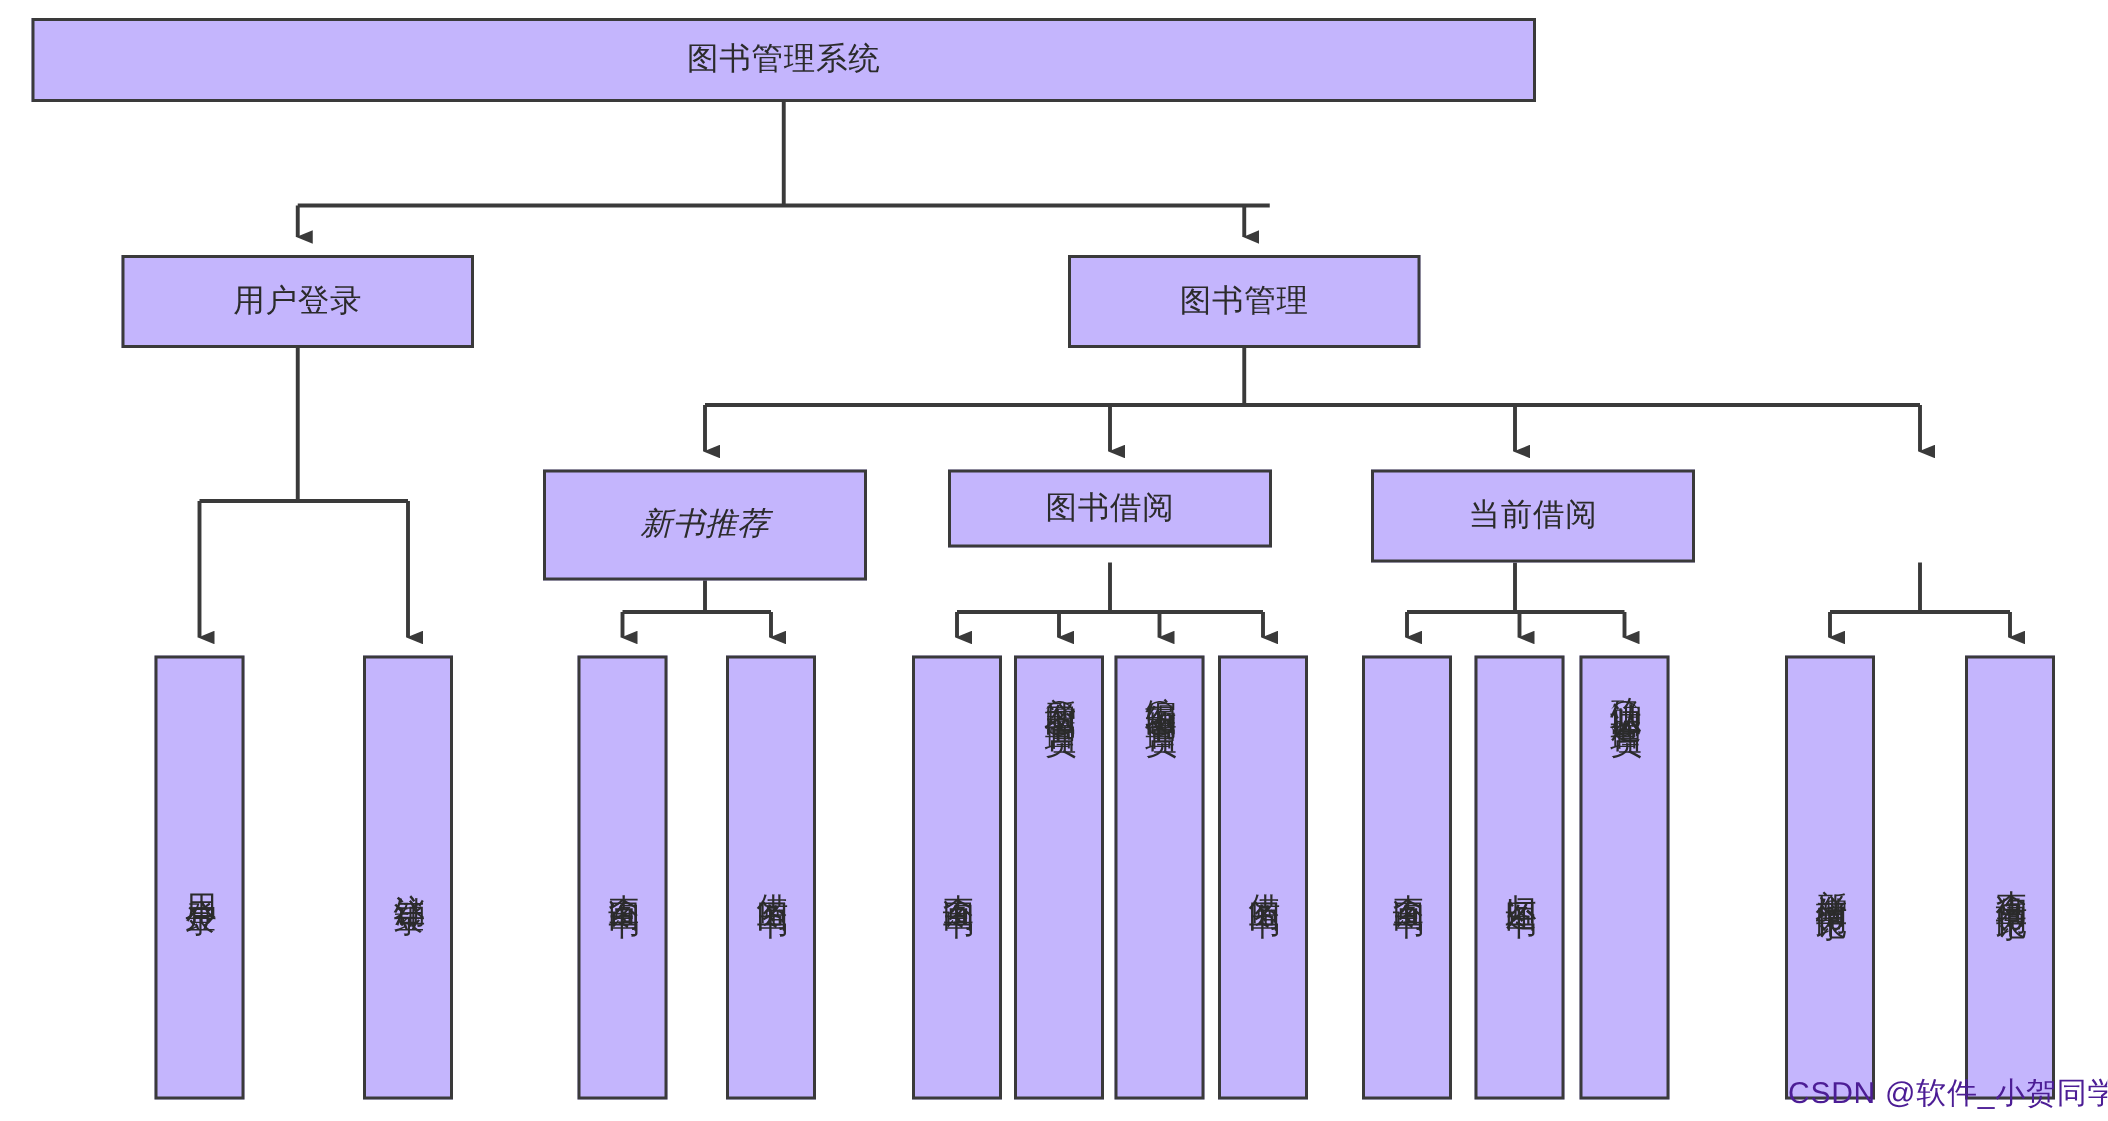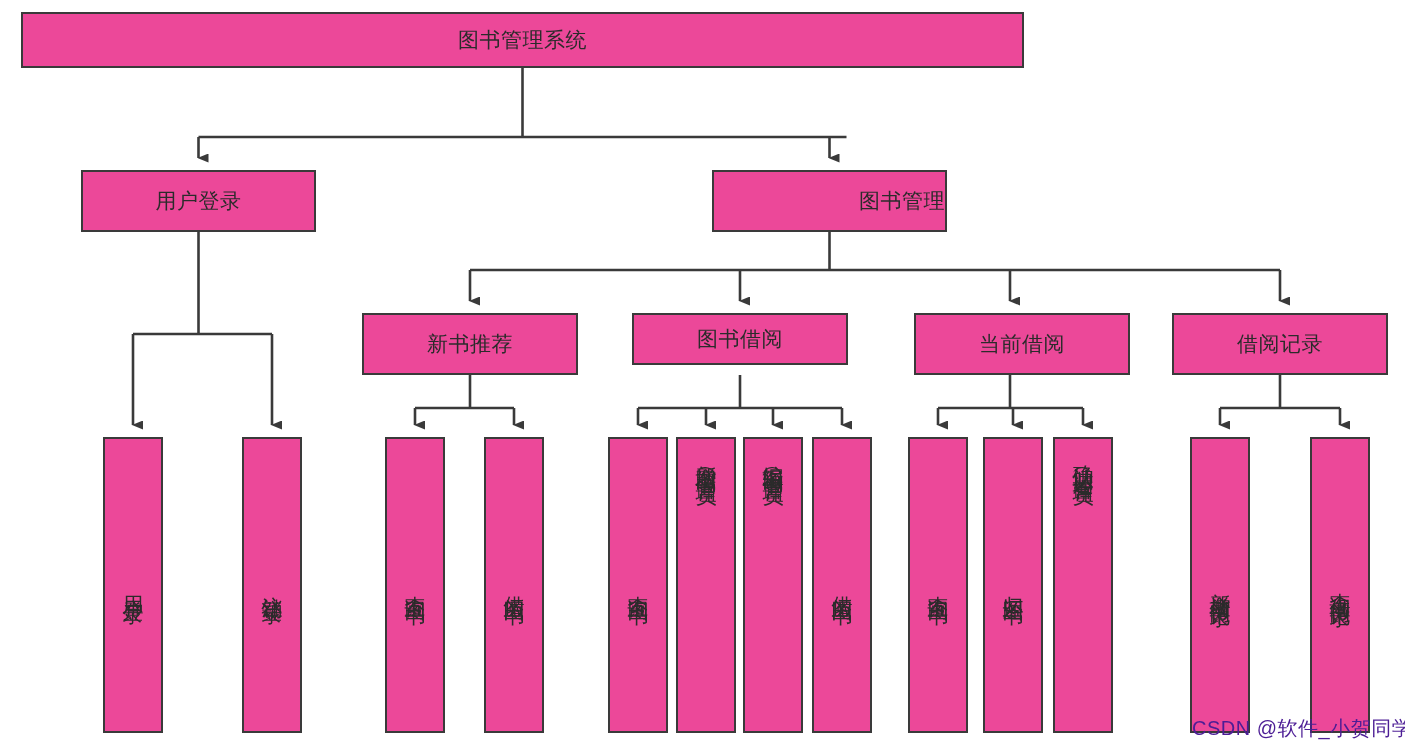--- a/index.html
+++ b/index.html
@@ -21,21 +21,21 @@
   svg.diagram-canvas {
     position: absolute;
     left: 0;
     top: 0;
     width: 1405px;
     height: 747px;
   }
   .node-box {
     position: absolute;
     box-sizing: border-box;
-    background: #ec4899;
+    background: #c4b5fd;
     border: 2px solid #3a3a3a;
     display: flex;
     align-items: center;
     justify-content: center;
     overflow: hidden;
   }
   .node-label {
     color: #2b2b2b;
     font-size: 21px;
     line-height: 1.18;
@@ -137,36 +137,33 @@
     </g>
   </svg>
 
   <div class="node-box" style="left:21px; top:12px; width:1003px; height:56px;">
     <span class="node-label">图书管理系统</span>
   </div>
 
   <div class="node-box" style="left:81px; top:170px; width:235px; height:62px;">
     <span class="node-label">用户登录</span>
   </div>
-  <div class="node-box" style="left:712px; top:170px; width:235px; height:62px;justify-content:flex-end;">
+  <div class="node-box" style="left:712px; top:170px; width:235px; height:62px;">
     <span class="node-label">图书管理</span>
   </div>
 
-  <div class="node-box" style="left:362px; top:313px; width:216px; height:62px;">
+  <div class="node-box" style="left:362px; top:313px; width:216px; height:74px;font-style:italic;">
     <span class="node-label">新书推荐</span>
   </div>
   <div class="node-box" style="left:632px; top:313px; width:216px; height:52px;">
     <span class="node-label">图书借阅</span>
   </div>
   <div class="node-box" style="left:902px; top:313px; width:216px; height:62px;margin-left:12px;">
     <span class="node-label">当前借阅</span>
   </div>
-  <div class="node-box" style="left:1172px; top:313px; width:216px; height:62px;">
-    <span class="node-label">借阅记录</span>
-  </div>
 
   <div class="node-box vertical centered" style="left:103px; top:437px; width:60px; height:296px;">
     <span class="node-label">用户登录</span>
   </div>
   <div class="node-box vertical centered" style="left:242px; top:437px; width:60px; height:296px;">
     <span class="node-label">注销登录</span>
   </div>
 
   <div class="node-box vertical centered" style="left:385px; top:437px; width:60px; height:296px;">
     <span class="node-label">查询图书</span>

